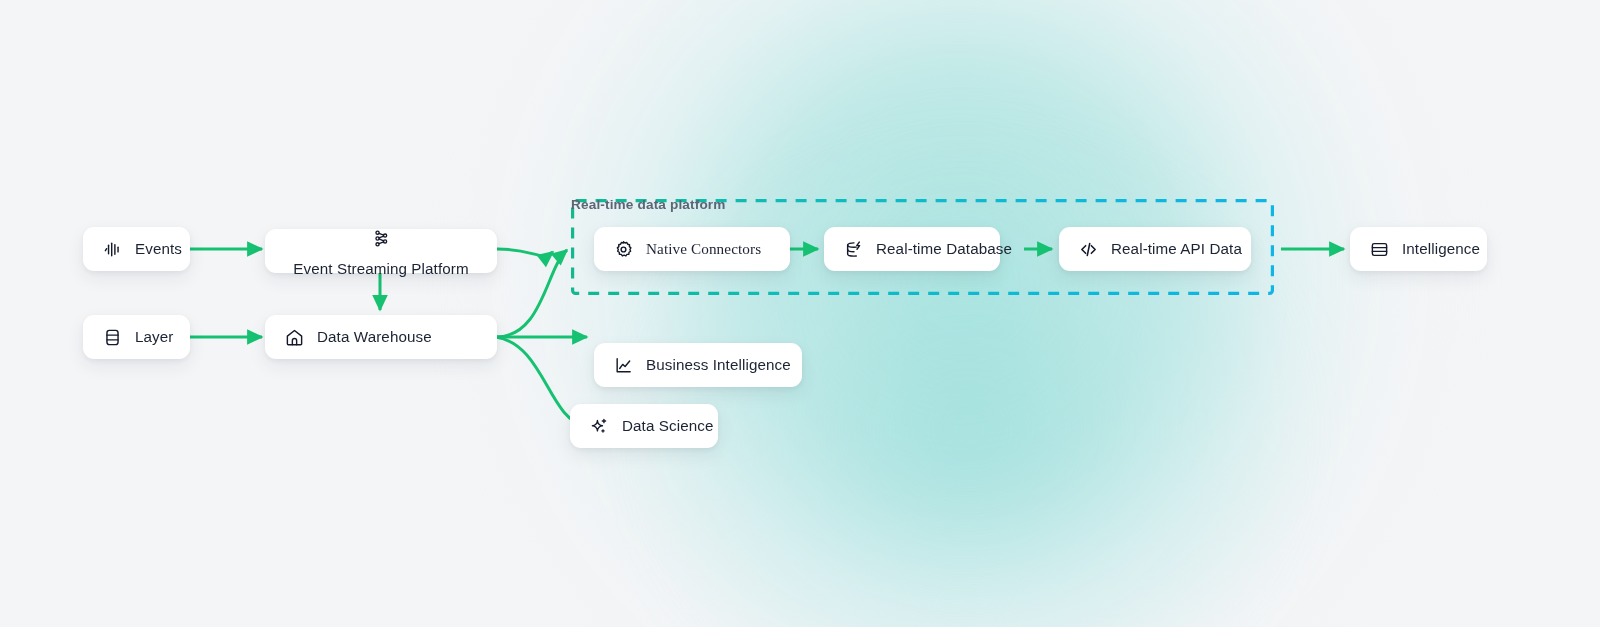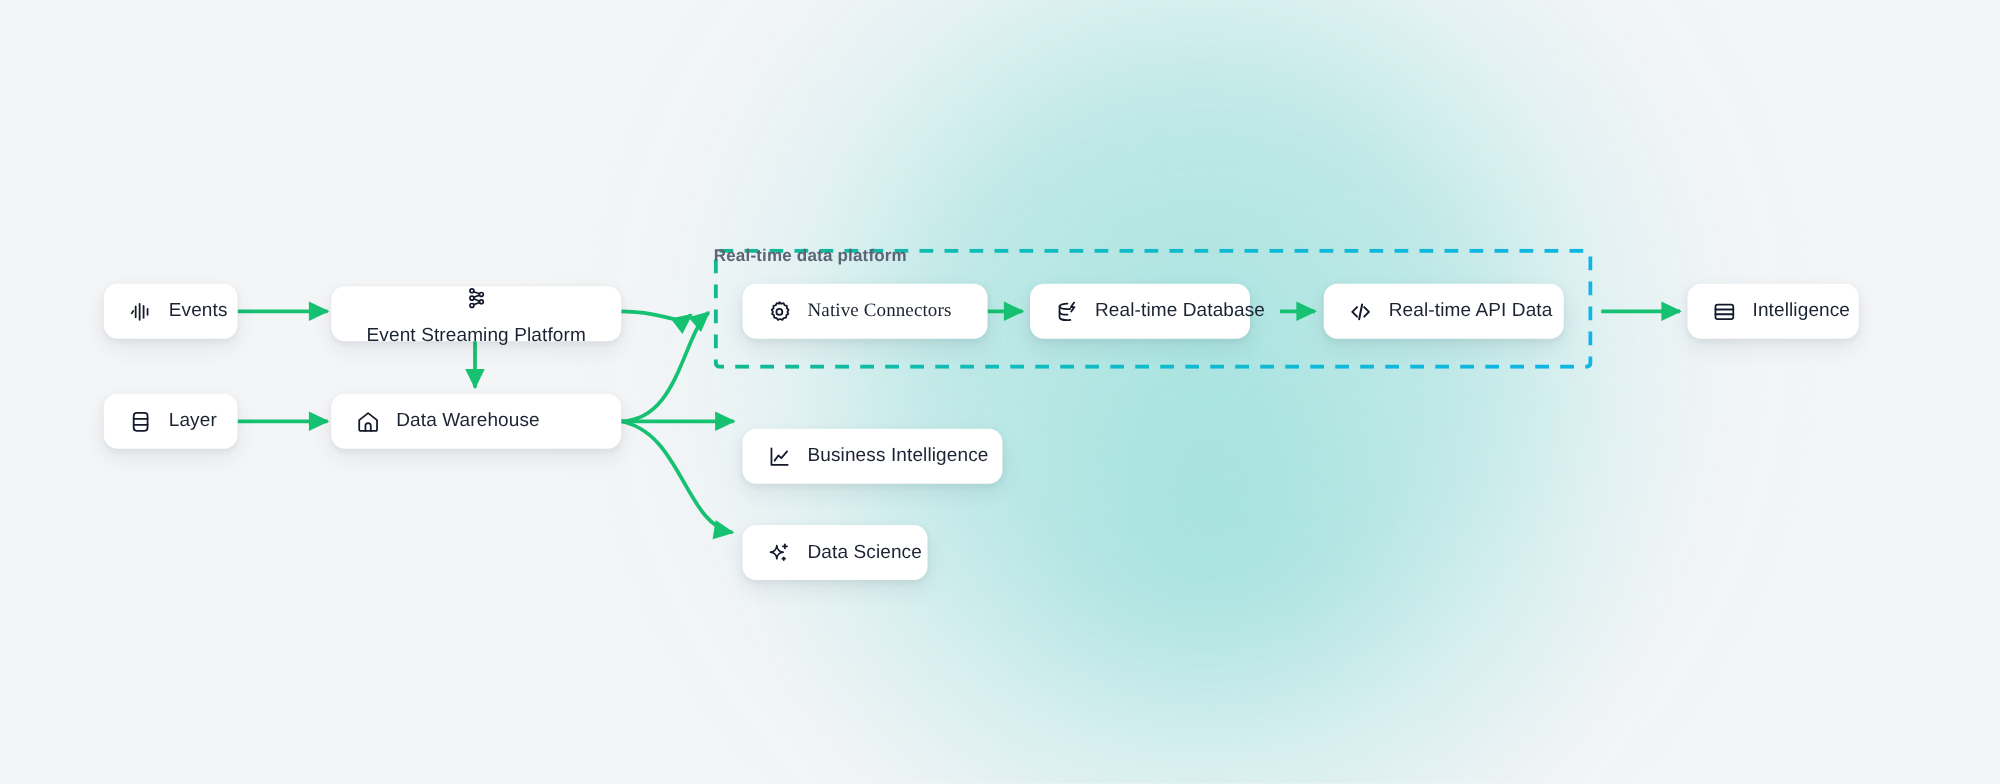--- a/index.html
+++ b/index.html
@@ -273,21 +273,21 @@
   <div class="node" style="left:594px; top:315px; width:208px;margin-top:28px;">
     <span class="ico">
       <svg width="19" height="19" viewBox="0 0 24 24" fill="none" stroke="currentColor" stroke-width="1.8" stroke-linecap="round" stroke-linejoin="round">
         <path d="M4 3.4 V20 h16.4"></path>
         <path d="M7.2 15.8 L11 10.6 L14 13.2 L19.8 6.4"></path>
       </svg>
     </span>
     <span class="lbl">Business Intelligence</span>
   </div>
 
-  <div class="node" style="left:594px; top:404px; width:148px;margin-top:16px;">
+  <div class="node" style="left:570px; top:404px; width:148px;">
     <span class="ico">
       <svg width="19" height="19" viewBox="0 0 24 24" fill="none" stroke="currentColor" stroke-width="1.7" stroke-linecap="round" stroke-linejoin="round">
         <path d="M9.4 4.4 C9.4 8.2 6.2 11 3 11 c3.2 0 6.4 2.8 6.4 6.6 0 -3.8 3.2 -6.6 6.4 -6.6 -3.2 0 -6.4 -2.8 -6.4 -6.6 Z"></path>
         <path d="M17.6 3 v4.2"></path>
         <path d="M15.5 5.1 h4.2"></path>
         <path d="M16.4 16.2 v2.8"></path>
         <path d="M15 17.6 h2.8"></path>
       </svg>
     </span>
     <span class="lbl">Data Science</span>

